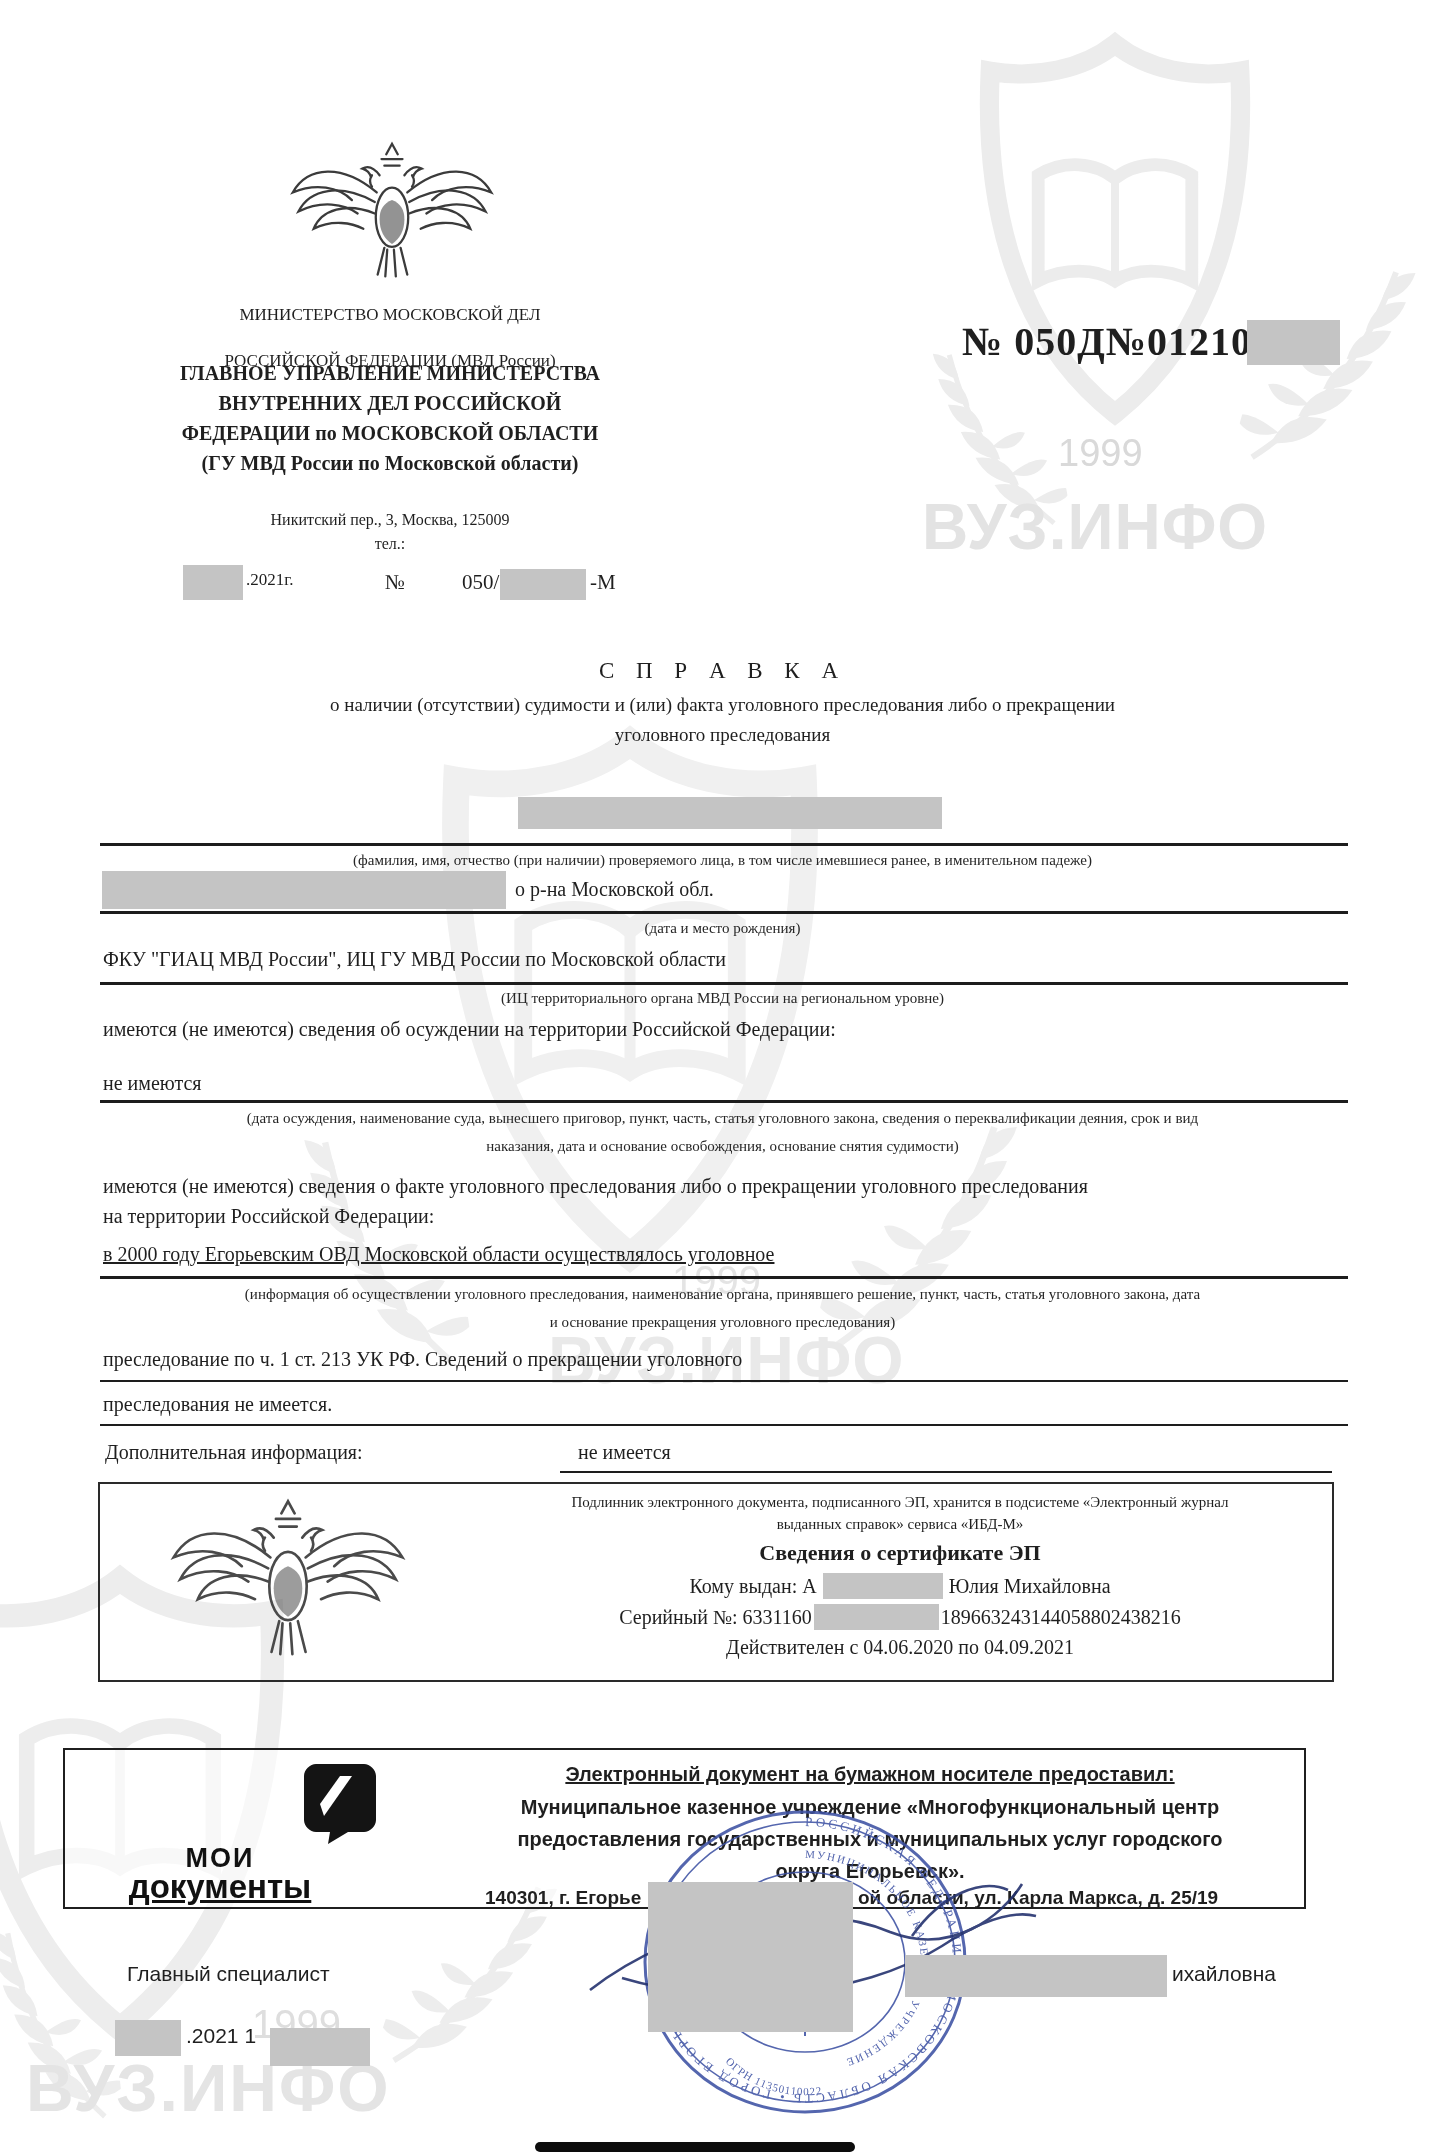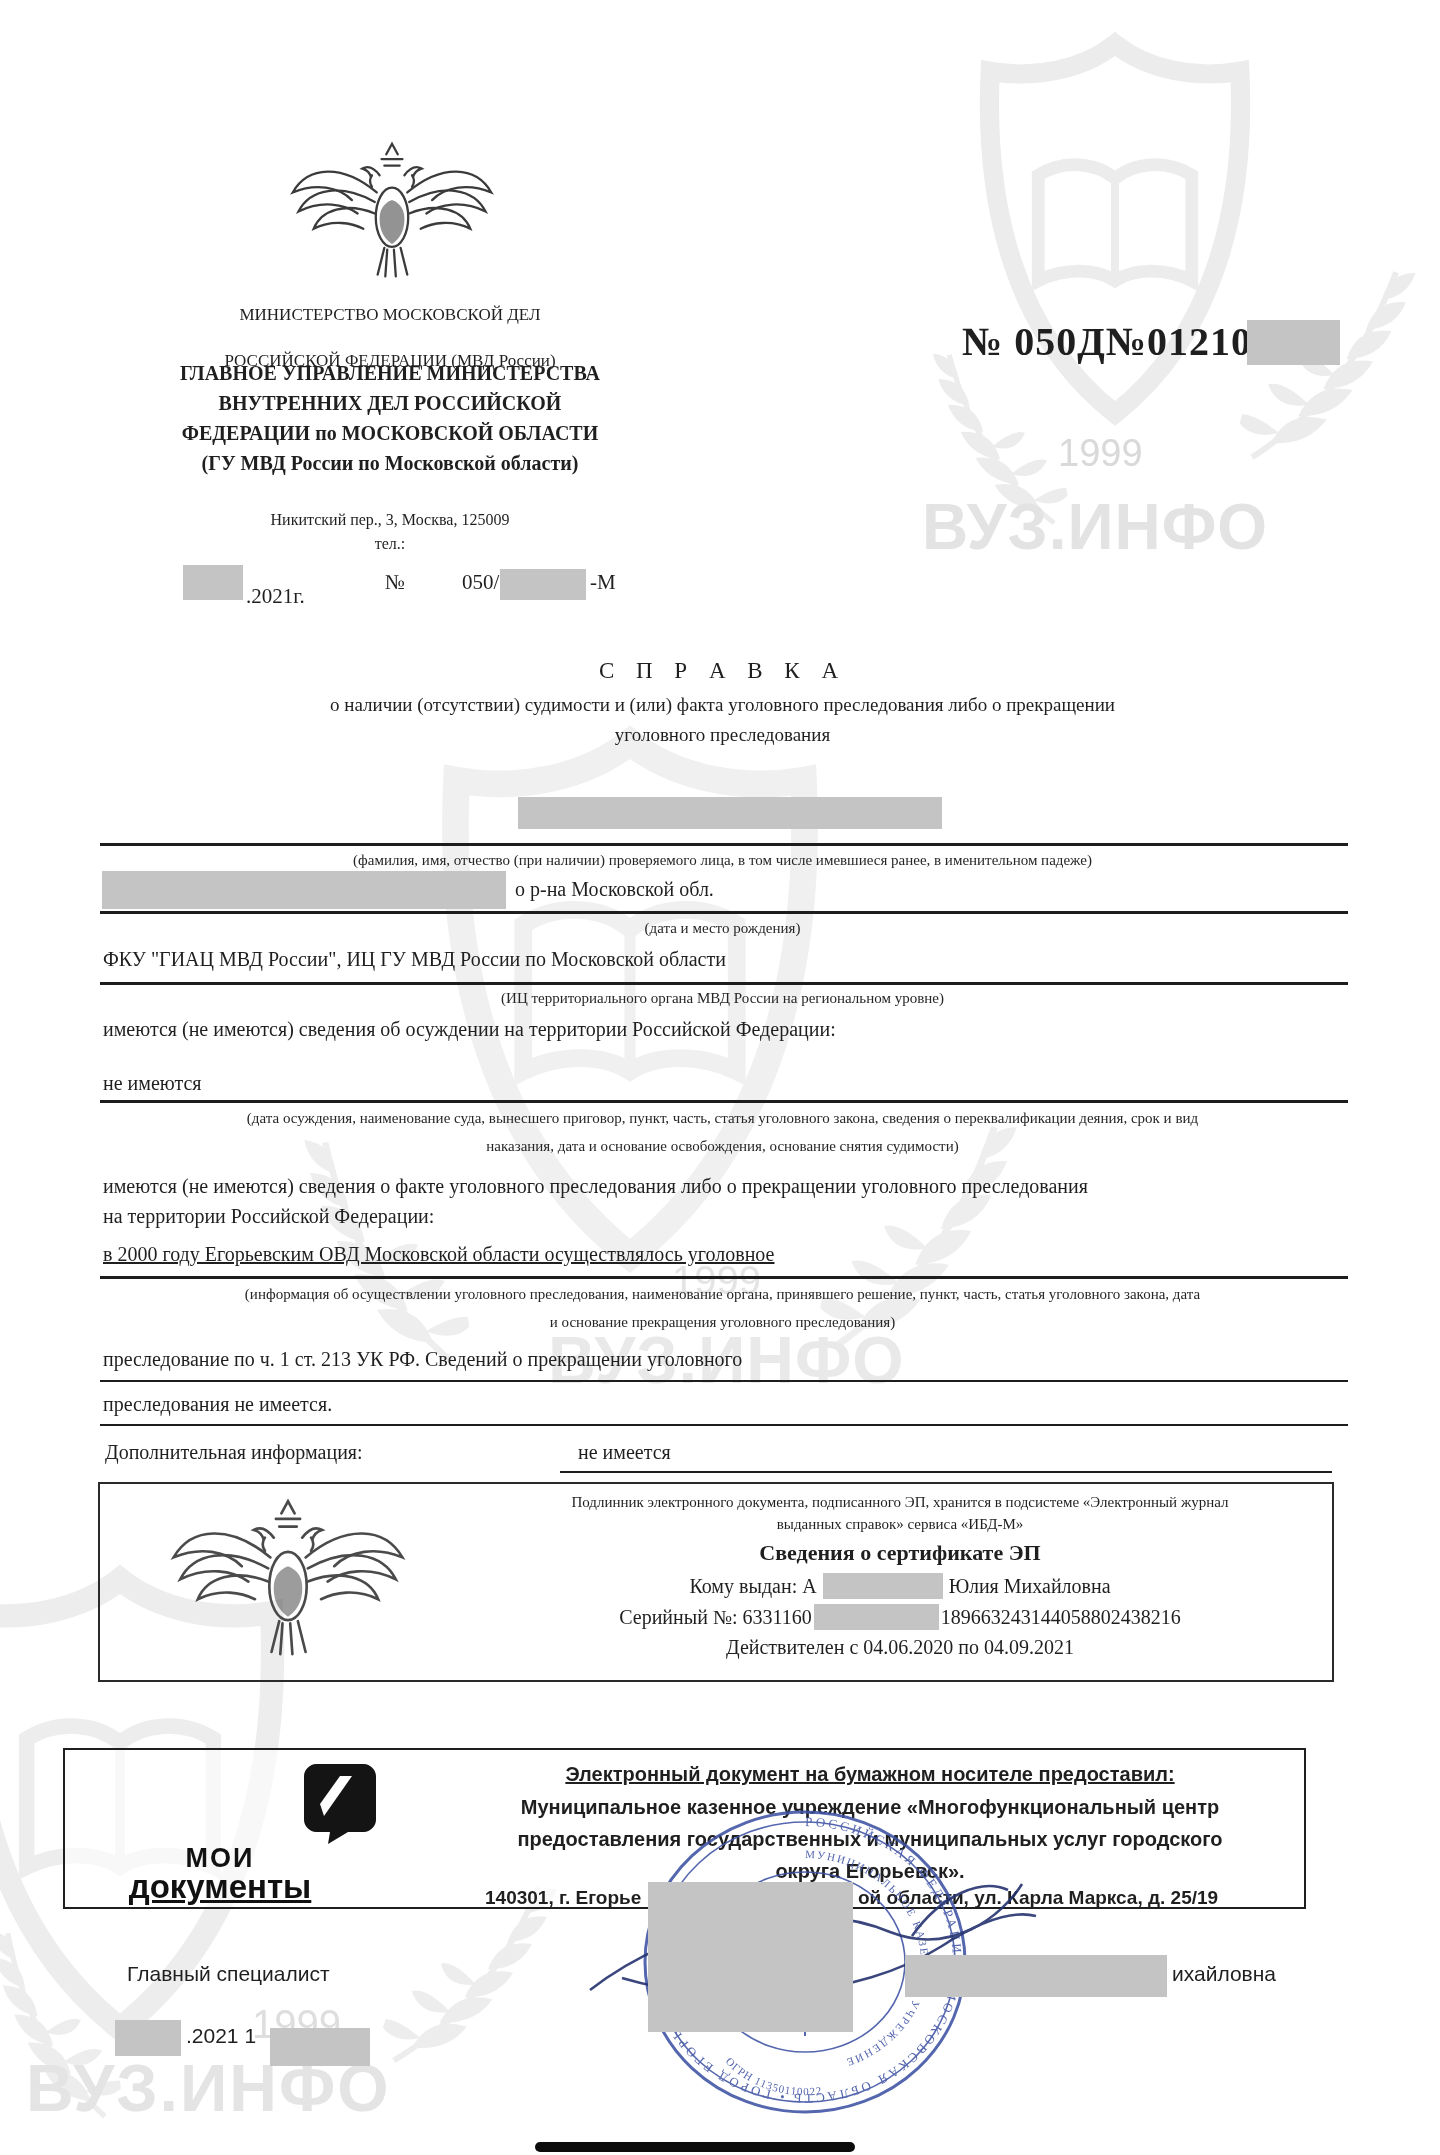--- a/index.html
+++ b/index.html
@@ -104,21 +104,21 @@
 <div class="abs ctr z2" style="left:60px;top:305px;width:660px;font-size:17px;">МИНИСТЕРСТВО МОСКОВСКОЙ ДЕЛ</div>
 <div class="abs ctr z2" style="left:60px;top:351px;width:660px;font-size:17px;">РОССИЙСКОЙ ФЕДЕРАЦИИ (МВД России)</div>
 <div class="abs ctr b z2" style="left:60px;top:362px;width:660px;font-size:20px;">ГЛАВНОЕ УПРАВЛЕНИЕ МИНИСТЕРСТВА</div>
 <div class="abs ctr b z2" style="left:60px;top:392px;width:660px;font-size:20px;">ВНУТРЕННИХ ДЕЛ РОССИЙСКОЙ</div>
 <div class="abs ctr b z2" style="left:60px;top:422px;width:660px;font-size:20px;">ФЕДЕРАЦИИ по МОСКОВСКОЙ ОБЛАСТИ</div>
 <div class="abs ctr b z2" style="left:60px;top:452px;width:660px;font-size:20px;">(ГУ МВД России по Московской области)</div>
 <div class="abs ctr z2" style="left:60px;top:505px;width:660px;font-size:16px;margin-top:6px;">Никитский пер., 3, Москва, 125009</div>
 <div class="abs ctr z2" style="left:60px;top:535px;width:660px;font-size:16px;">тел.:</div>
 
 <div class="redact" style="left:183px;top:565px;width:60px;height:35px;"></div>
-<div class="abs z2" style="left:246px;top:584px;font-size:21px;">.2021г.</div>
+<div class="abs z2" style="left:246px;top:570px;font-size:17px;">.2021г.</div>
 <div class="abs z2" style="left:385px;top:570px;font-size:21px;">№</div>
 <div class="abs z2" style="left:462px;top:570px;font-size:21px;">050/</div>
 <div class="redact" style="left:500px;top:569px;width:86px;height:31px;"></div>
 <div class="abs z2" style="left:590px;top:570px;font-size:21px;">-М</div>
 
 <div class="abs b z2" style="left:962px;top:318px;font-size:40px;letter-spacing:1px;">№ 050Д№012100</div>
 <div class="redact" style="left:1247px;top:320px;width:93px;height:45px;"></div>
 
 <div class="abs ctr z2" style="left:100px;top:658px;width:1245px;font-size:23px;letter-spacing:8px;">С П Р А В К А</div>
 <div class="abs ctr z2" style="left:100px;top:694px;width:1245px;font-size:19px;">о наличии (отсутствии) судимости и (или) факта уголовного преследования либо о прекращении</div>

